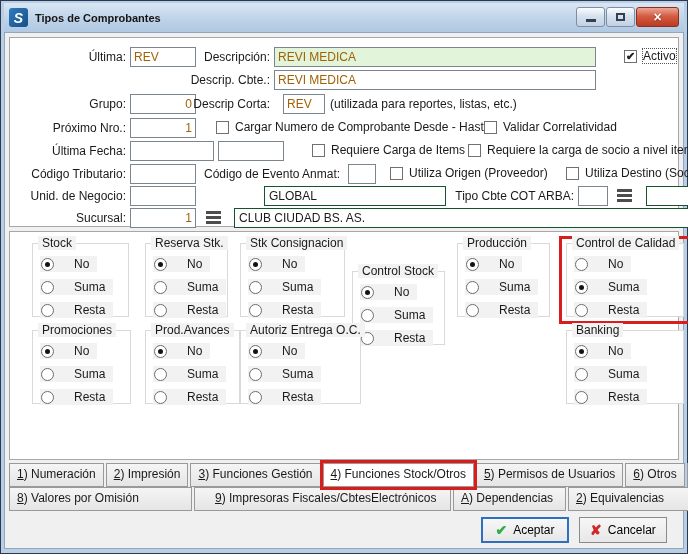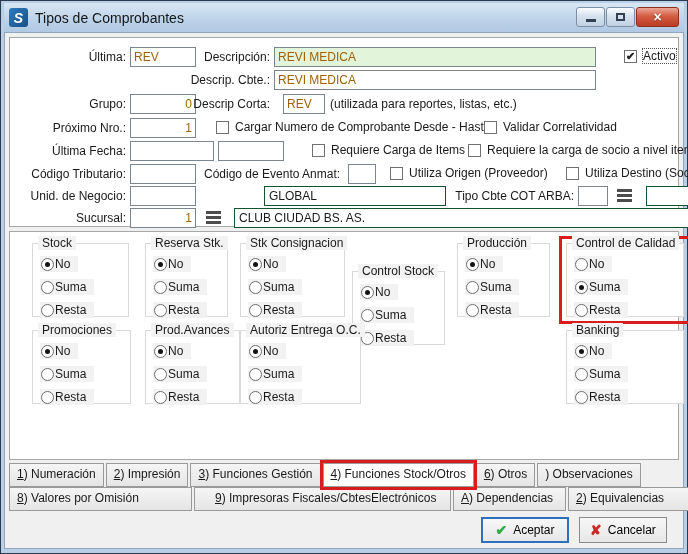--- a/index.html
+++ b/index.html
@@ -4,21 +4,21 @@
 <style>
   html,body{margin:0;padding:0;background:#fff;}
   *{box-sizing:border-box;}
   body{font-family:"Liberation Sans", sans-serif;font-size:12px;color:#1a1a1a;}
   .win{width:688px;height:554px;border:1px solid #2a3850;background:#b9cfe6;padding:2px 3px 3px 3px;position:relative;}
   .titlebar{height:29px;position:relative;display:flex;align-items:center;
     background:linear-gradient(#d9e6f4,#bcd2e8 60%,#b0c8e2);}
   .app-icon{width:19px;height:19px;margin:0 7px 0 5px;border-radius:3px;
     background:linear-gradient(135deg,#2f7bc0,#174f86);color:#fff;font-weight:bold;font-size:14px;
     display:flex;align-items:center;justify-content:center;font-style:italic;}
-  .title-text{font-size:14px;color:#151515;}
+  .title-text{font-size:11px;color:#151515;font-weight:bold;}
   .winbtns{position:absolute;top:4px;right:5px;display:flex;gap:1px;}
   .wbtn{width:29px;height:20px;border:1px solid #7d8fa7;border-radius:3px;
     background:linear-gradient(#fbfdff,#d6e1ee 45%,#c2d2e4);display:flex;align-items:center;justify-content:center;}
   .wbtn.close{width:43px;border-color:#8c2f1d;background:linear-gradient(#eba796,#d45d44 45%,#bb3b21);}
   .glyph-min{width:10px;height:3px;background:#344052;margin-top:7px;}
   .glyph-max{width:9px;height:8px;border:2px solid #344052;background:transparent;}
   .glyph-x{color:#fff;font-size:14px;font-weight:bold;line-height:1;text-shadow:0 1px 1px #7e2916;}
   .client{position:relative;height:517px;background:#f0f0f0;border:1px solid #93a6bd;}
   .panel{position:absolute;left:4px;right:4px;background:#fff;border:1px solid #a7a7a7;}
   .top-panel{top:4px;height:190px;}
@@ -35,21 +35,21 @@
   .cbg{position:absolute;top:2px;display:flex;align-items:center;gap:6px;white-space:nowrap;}
   .cb{width:13px;height:13px;border:1px solid #707070;background:#fff;flex:0 0 auto;
     display:flex;align-items:center;justify-content:center;}
   .cb.checked::before{content:"✔";font-size:11px;color:#222;font-weight:bold;line-height:1;}
   .focus-dotted{outline:1px dotted #555;}
   .burger{position:absolute;top:2px;width:20px;height:16px;padding:1px 2px;cursor:pointer;}
   .burger i{display:block;width:15px;height:3px;background:#4d4d4d;margin:0 0 2px 0;}
   .group{position:absolute;height:74px;border:1px solid #d9d9d9;background:#fff;}
   .group-label{position:absolute;top:-8px;left:5px;background:#f2f2f2;padding:0 4px;white-space:nowrap;}
   .group.hl{outline:3px solid #d91c1c;outline-offset:4px;}
-  .ritem{display:flex;align-items:center;gap:1px;margin:7px 0 0 7px;background:#f2f2f2;
+  .ritem{display:flex;align-items:center;gap:20px;margin:7px 0 0 7px;background:#f2f2f2;
     padding:1px 8px 1px 1px;width:max-content;cursor:default;}
   .ritem:first-of-type{margin-top:12px;}
   .radio{width:13px;height:13px;border:1px solid #6d6d6d;border-radius:50%;background:#fff;position:relative;flex:0 0 auto;}
   .radio.sel::after{content:"";position:absolute;left:3px;top:3px;width:5px;height:5px;border-radius:50%;background:#141414;}
   .tabstrip{position:absolute;top:430px;left:4px;right:4px;}
   .tabrow{display:flex;height:24px;align-items:stretch;}
   .tab{border:1px solid #999;background:linear-gradient(#f5f5f5,#e5e5e5);margin-right:2px;
     padding:0 7px;line-height:21px;white-space:nowrap;cursor:pointer;}
   .tab u{text-decoration:underline;}
   .tab.active{background:#fff;}
@@ -335,20 +335,21 @@
           </div>
         </div>
     </div>
 
     <div class="tabstrip">
       <div class="tabrow" id="tabrow1">
           <div class="tab"><u>1</u>) Numeración</div>
           <div class="tab"><u>2</u>) Impresión</div>
           <div class="tab"><u>3</u>) Funciones Gestión</div>
           <div class="tab active hl"><u>4</u>) Funciones Stock/Otros</div>
+          <div class="tab"><u>5</u>) Permisos de Usuarios</div>
           <div class="tab"><u>6</u>) Otros</div>
           <div class="tab">) Observaciones</div>
         </div>
       <div class="tabrow tabrow2" id="tabrow2">
           <div class="tab" style="flex: 0 0 183px;"><u>8</u>) Valores por Omisión</div>
           <div class="tab" style="flex: 0 0 257px; padding-left: 20px;"><u>9</u>) Impresoras Fiscales/CbtesElectrónicos</div>
           <div class="tab" style="flex: 0 0 113px;"><u>A</u>) Dependencias</div>
           <div class="tab" style="flex: 0 0 123px;"><u>2</u>) Equivalencias</div>
         </div>
     </div>

